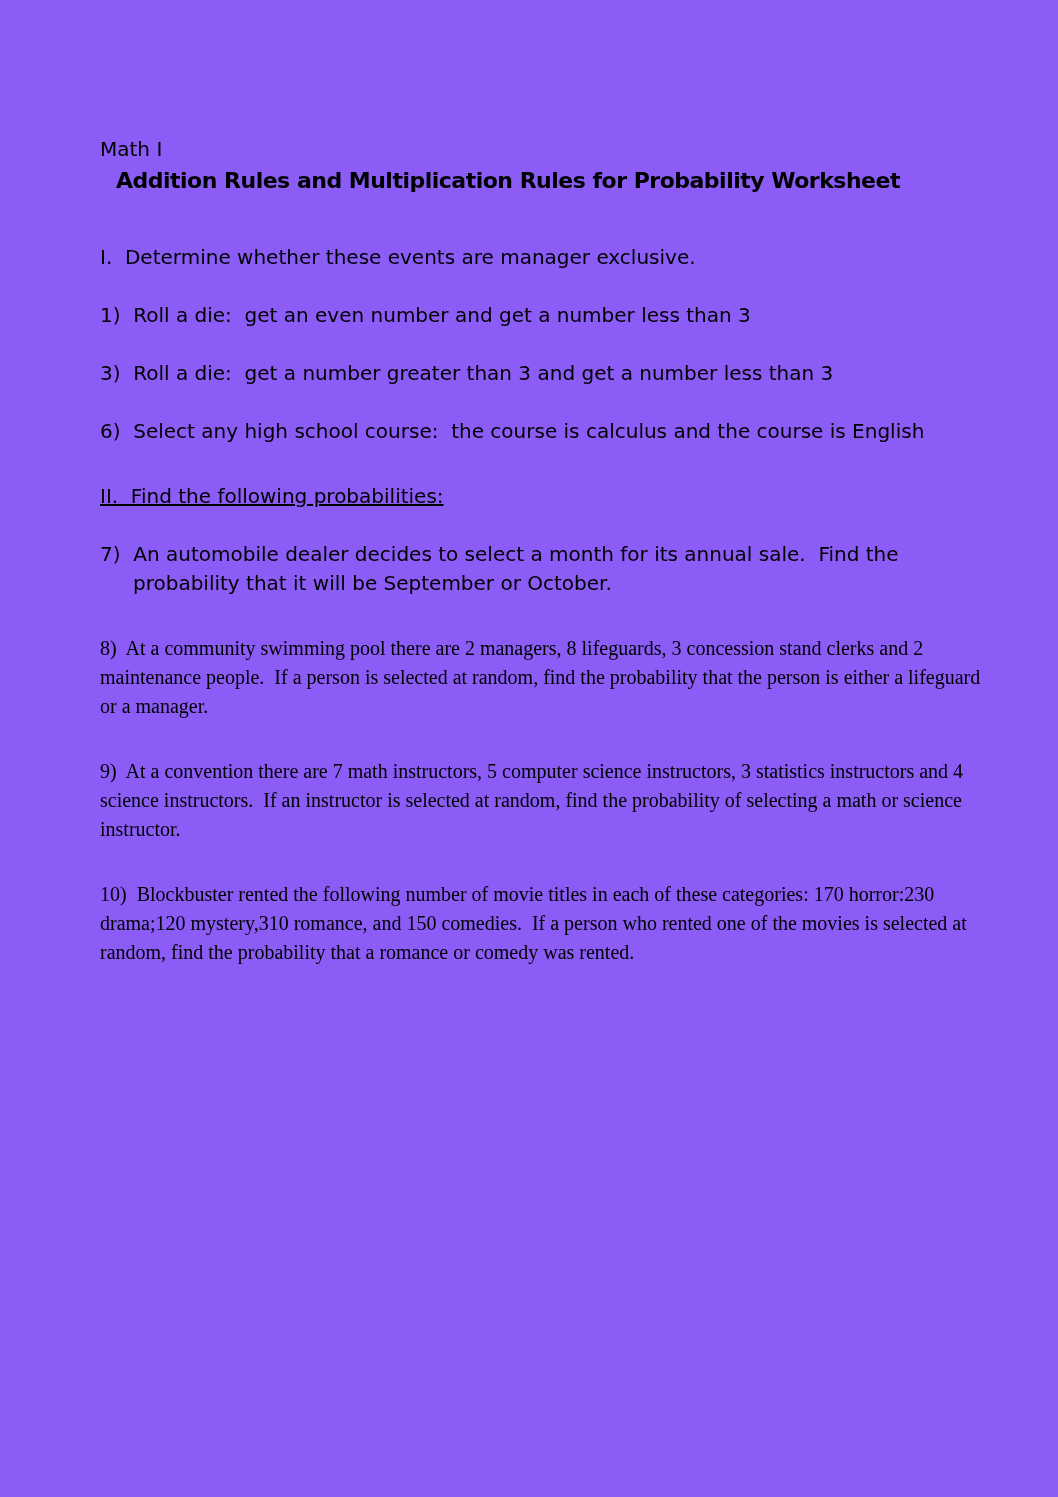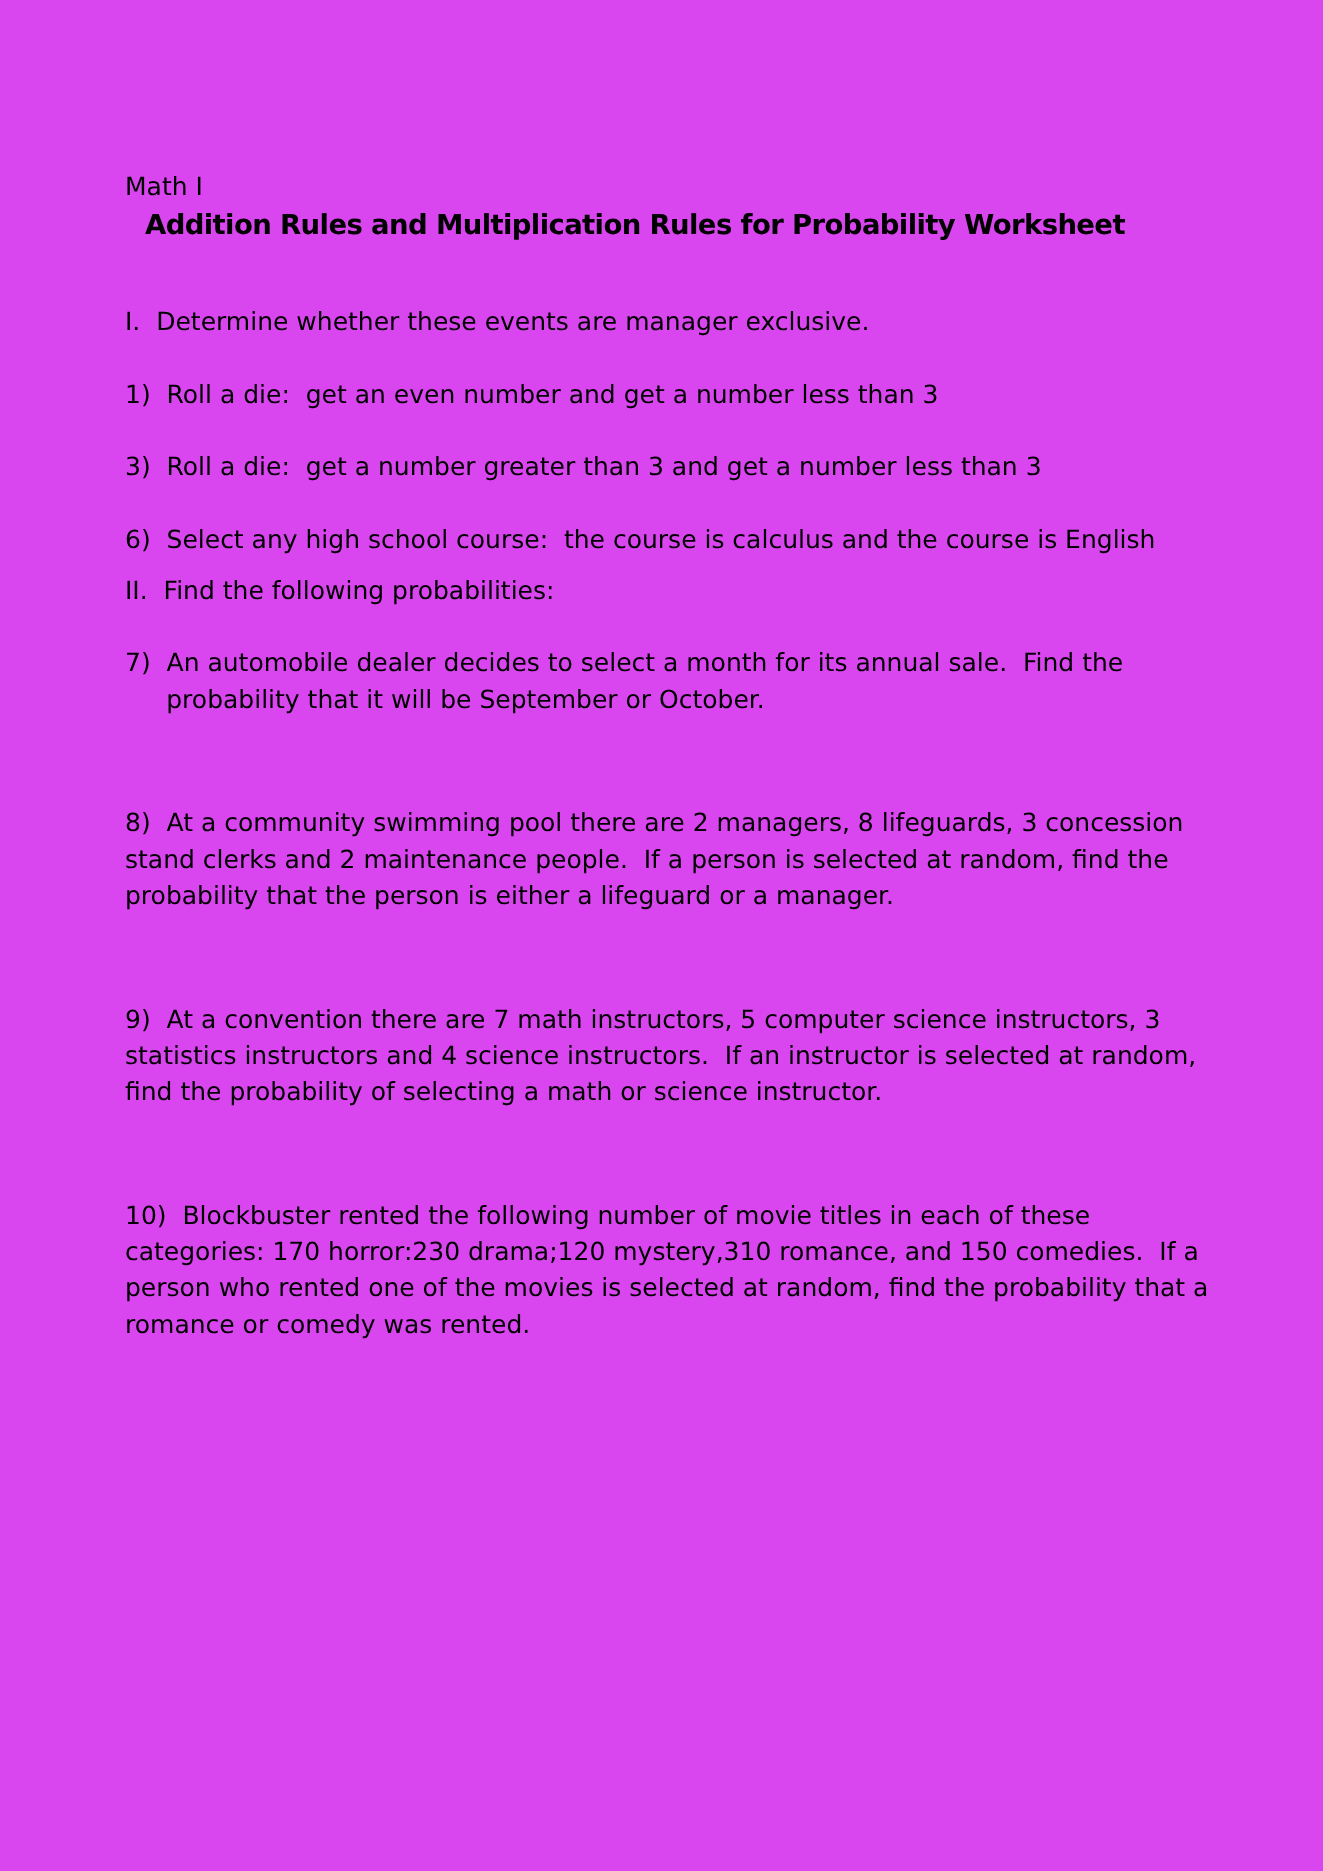--- a/index.html
+++ b/index.html
@@ -4,21 +4,21 @@
 <style>
   html, body {
     margin: 0;
     padding: 0;
     background: #ffffff;
   }
   .page {
     position: relative;
     width: 1058px;
     height: 1497px;
-    background: #d946ef;
+    background: #8b5cf6;
     color: #000000;
     font-family: "DejaVu Sans", sans-serif;
     overflow: hidden;
   }
   .content {
     position: absolute;
     left: 100px;
     top: 135px;
     width: 888px;
   }
@@ -49,37 +49,39 @@
     letter-spacing: -0.5px;
     white-space: nowrap;
   }
   .sec-heading {
     margin: 46px 0 0 0;
     font-size: 20px;
     line-height: 29px;
     white-space: pre-wrap;
   }
   .sec-heading.tight {
-    margin-top: 12px;
+    margin-top: 36px;
+    text-decoration: underline;
   }
   .item {
     margin: 29px 0 0 0;
     font-size: 20px;
     line-height: 29px;
     white-space: pre-wrap;
   }
   .item .small {
     font-size: 17px;
   }
   .item.hang {
     padding-left: 33px;
     text-indent: -33px;
   }
   .item.wide-gap {
-    margin-top: 70px;
+    margin-top: 36px;
+    font-family: Liberation Serif, serif;
   }
 </style>
 </head>
 <body>
 
 <div class="page">
   <div class="content">
 
     <div class="header-row">
       <span>Math I</span>

